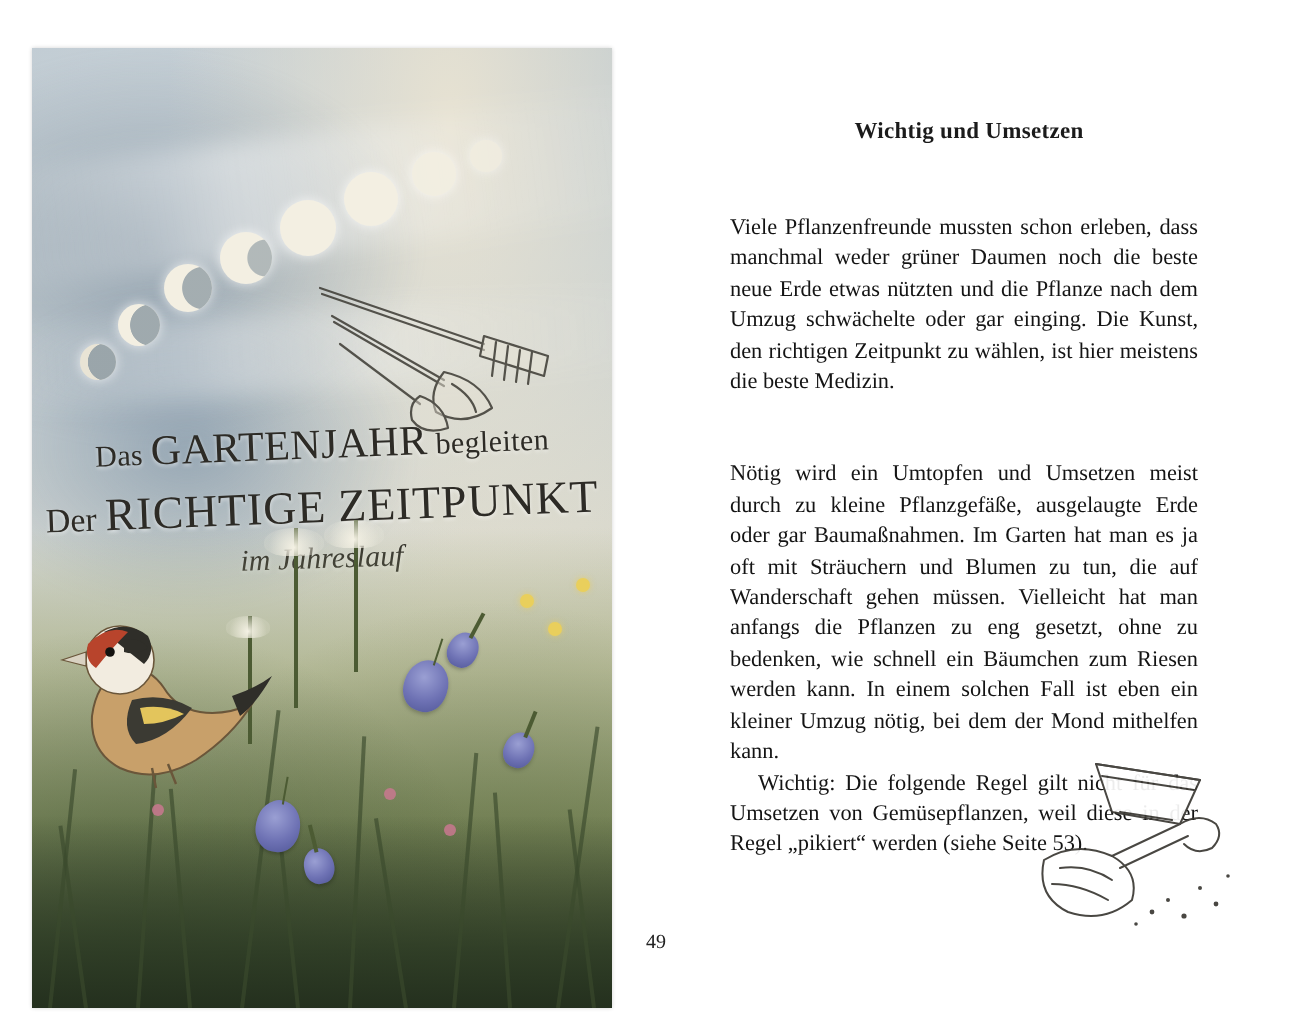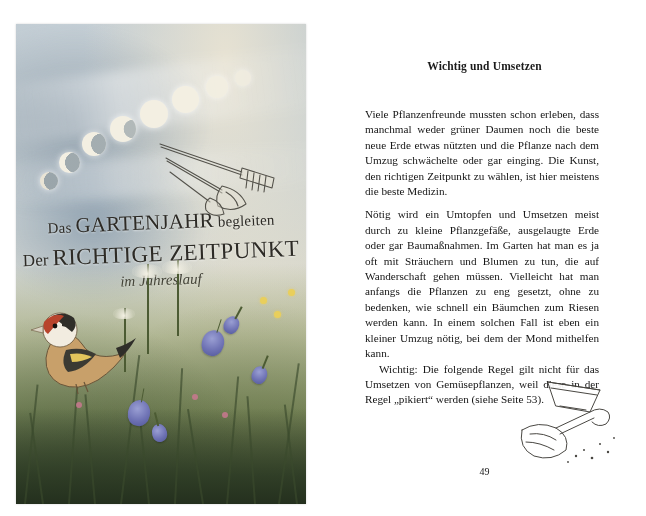--- a/index.html
+++ b/index.html
@@ -209,27 +209,26 @@
     top: 107px;
     width: 234px;
     font-size: 11.2px;
     line-height: 15.4px;
     color: #141414;
     text-align: justify;
     text-justify: inter-word;
     hyphens: manual;
   }
   .body-col p { margin: 0; }
-  .body-col p + p { margin-top: 8px; }
+  .body-col p + p { margin-top: 31px; }
   .body-col p.cont { margin-top: 0; text-indent: 14px; }
   .folio {
     position: absolute;
     left: 0; right: 0;
     top: 466px;
-    text-align: center;
     font-size: 10px;
     color: #222;
   }
   .trowel {
     position: absolute;
     right: 22px;
     top: 378px;
     width: 120px;
     height: 88px;
     opacity: .92;

